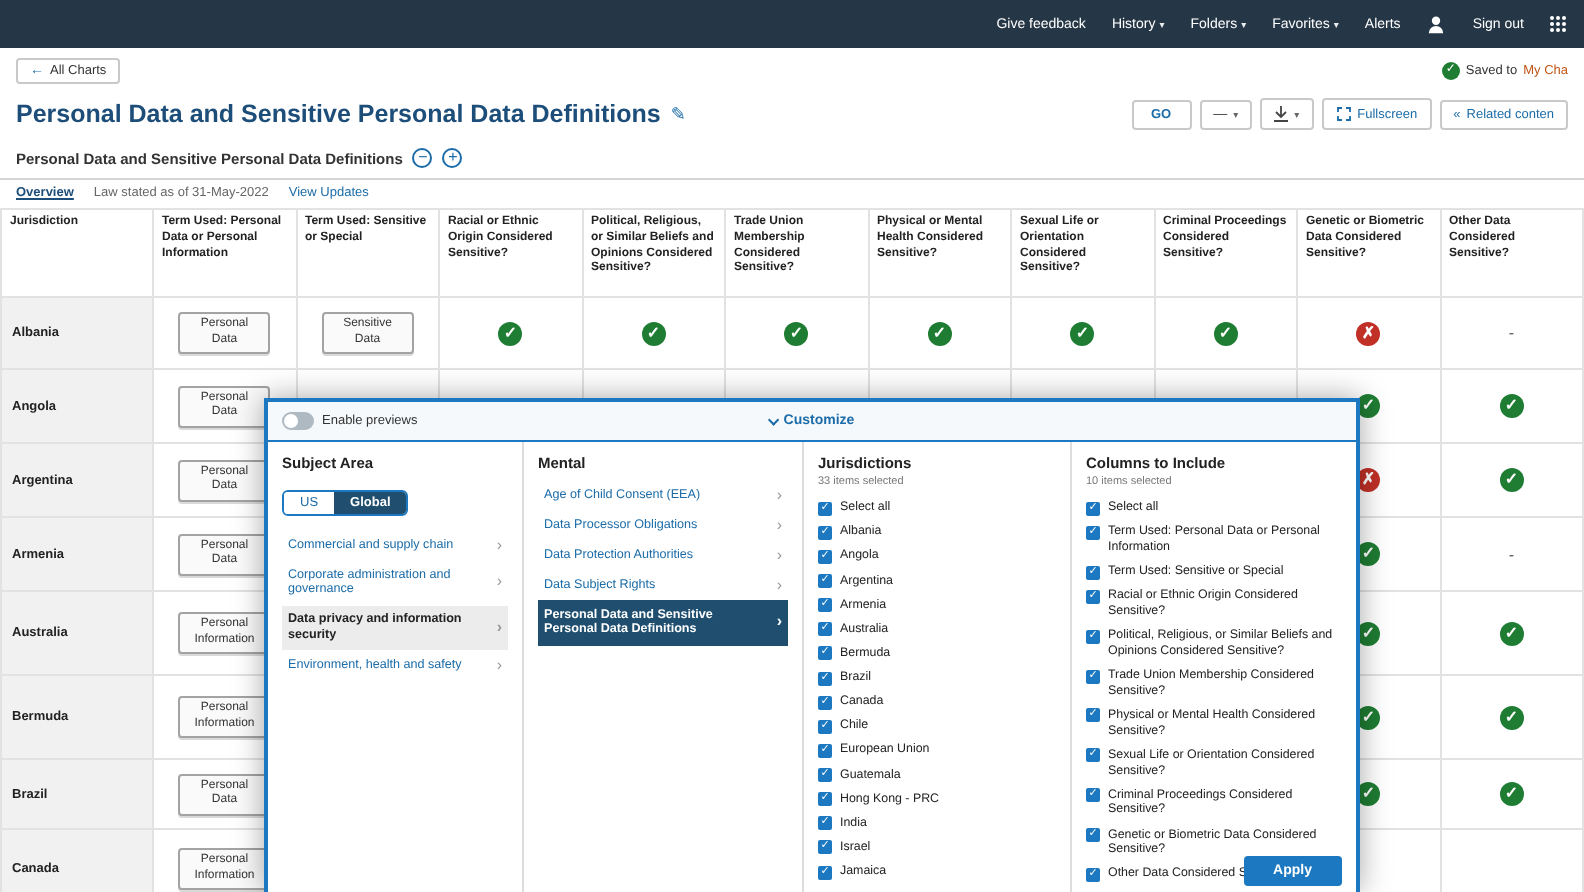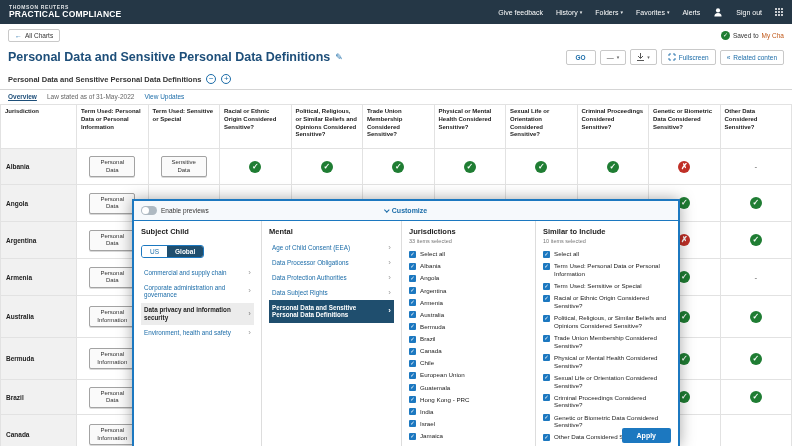--- a/index.html
+++ b/index.html
@@ -97,24 +97,20 @@
   .check-item{display:flex;align-items:flex-start;gap:4px;padding:2.2px 0;font-size:6.2px;color:#222;line-height:1.25;cursor:pointer}
   .cb{flex:0 0 auto;width:7px;height:7px;background:#1c78c0;border-radius:1px;color:#fff;font-size:5.5px;
     line-height:7px;text-align:center;margin-top:.5px}
   .apply-btn{position:absolute;right:7px;bottom:3px;background:#1c78c0;color:#fff;border:none;font-size:7px;
     font-weight:bold;padding:4px 15px;border-radius:2px;cursor:pointer;font-family:inherit;z-index:5}
 </style>
 </head>
 <body>
 
 <header class="navbar">
-  <div class="brand">
-    <div class="brand-top">THOMSON REUTERS</div>
-    <div class="brand-bottom">PRACTICAL COMPLIANCE</div>
-  </div>
   <nav class="nav-right">
     <span class="nav-item">
         <span>Give feedback</span>
       </span>
     <span class="nav-item">
         <span>History</span>
         <span class="caret">▾</span>
       </span>
     <span class="nav-item">
         <span>Folders</span>
@@ -345,21 +341,21 @@
         <span class="knob"></span>
       </span>
     <span class="toggle-label">Enable previews</span>
     <span class="customize-btn">
       <span class="chev-down"></span>
       <span>Customize</span>
     </span>
   </div>
   <div class="panel-body">
     <div class="panel-col col-subject">
-      <div class="panel-title">Subject Child</div>
+      <div class="panel-title">Subject Area</div>
       <div class="seg">
           <button class="seg-btn">US</button>
           <button class="seg-btn active">Global</button>
         </div>
       <div>
           <div class="panel-item subject-item">
             <span class="pi-label">Commercial and supply chain</span>
             <span class="pi-chev">›</span>
           </div>
           <div class="panel-item subject-item">
@@ -465,21 +461,21 @@
             <span class="cb">✓</span>
             <span class="cb-label">Israel</span>
           </div>
           <div class="check-item">
             <span class="cb">✓</span>
             <span class="cb-label">Jamaica</span>
           </div>
         </div>
     </div>
     <div class="panel-col col-cols">
-      <div class="panel-title">Similar to Include</div>
+      <div class="panel-title">Columns to Include</div>
       <div class="panel-sub">10 items selected</div>
       <div class="check-list">
           <div class="check-item">
             <span class="cb">✓</span>
             <span class="cb-label">Select all</span>
           </div>
           <div class="check-item">
             <span class="cb">✓</span>
             <span class="cb-label">Term Used: Personal Data or Personal Information</span>
           </div>

